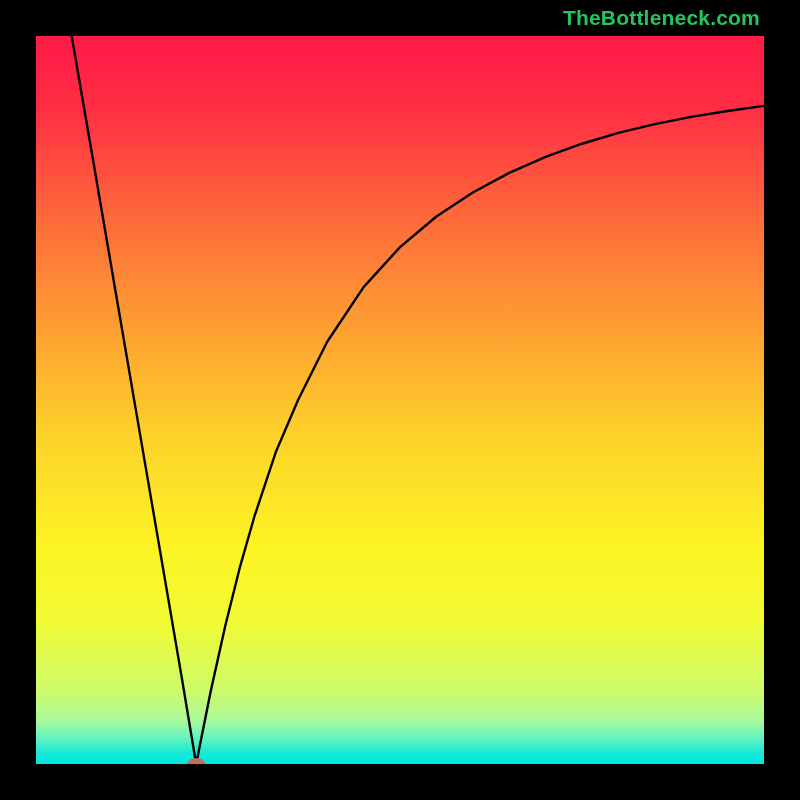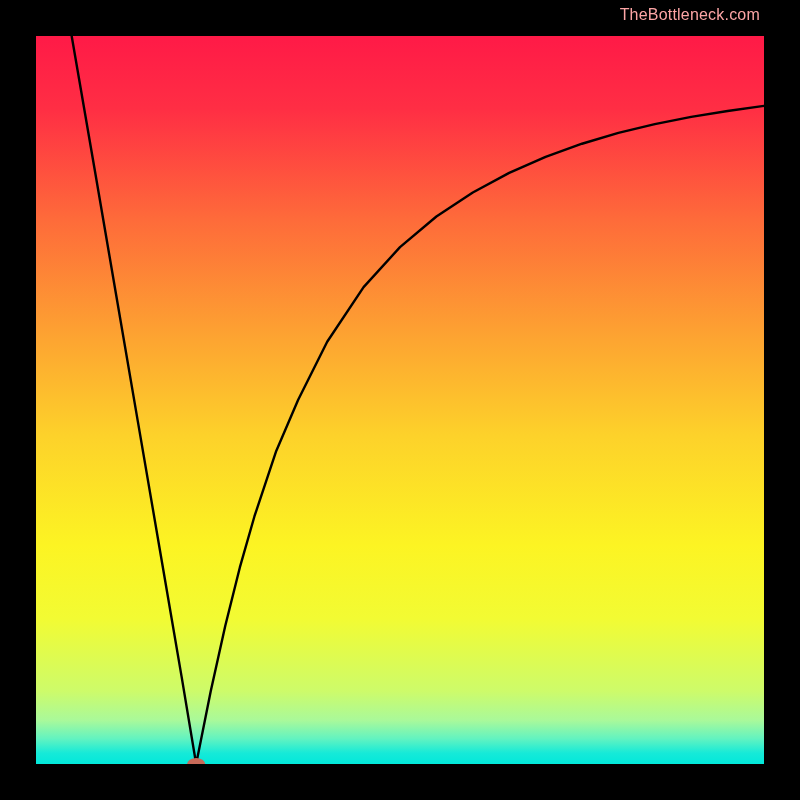--- a/index.html
+++ b/index.html
@@ -30,23 +30,23 @@
     inset: 0;
   }
   .curve-svg {
     position: absolute;
     inset: 0;
     width: 728px;
     height: 728px;
   }
   .watermark {
     position: absolute;
-    color: #fca5a5;
-    font-size: 16px;
-    font-weight: 400;
+    color: #22c55e;
+    font-size: 21px;
+    font-weight: 700;
     letter-spacing: 0.2px;
     user-select: none;
   }
 </style>
 </head>
 <body>
 
 <div class="frame">
 
   <div class="plot-area">

